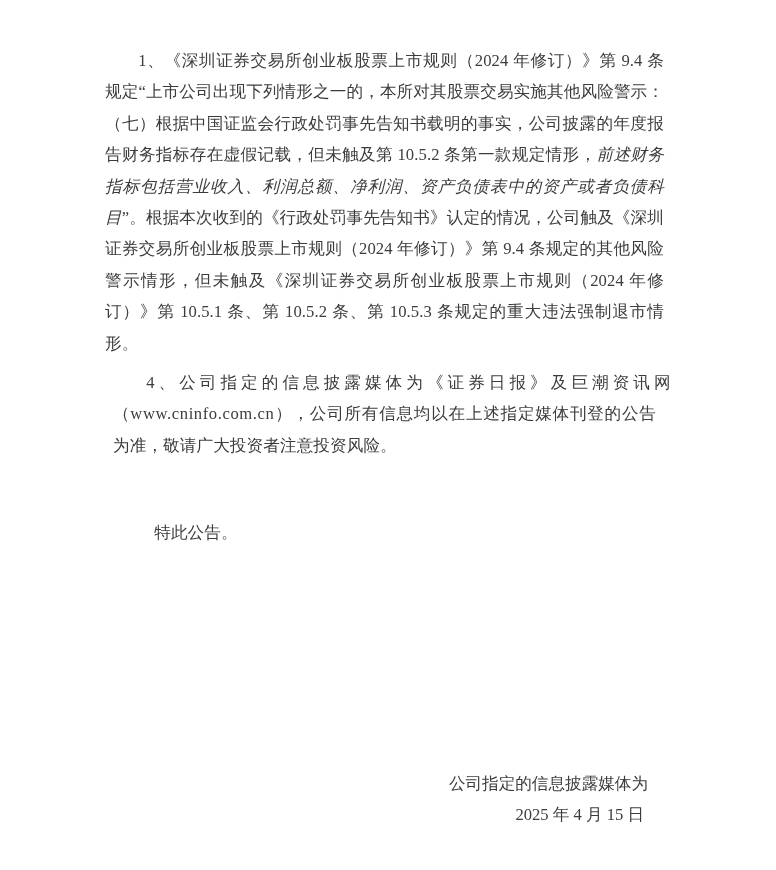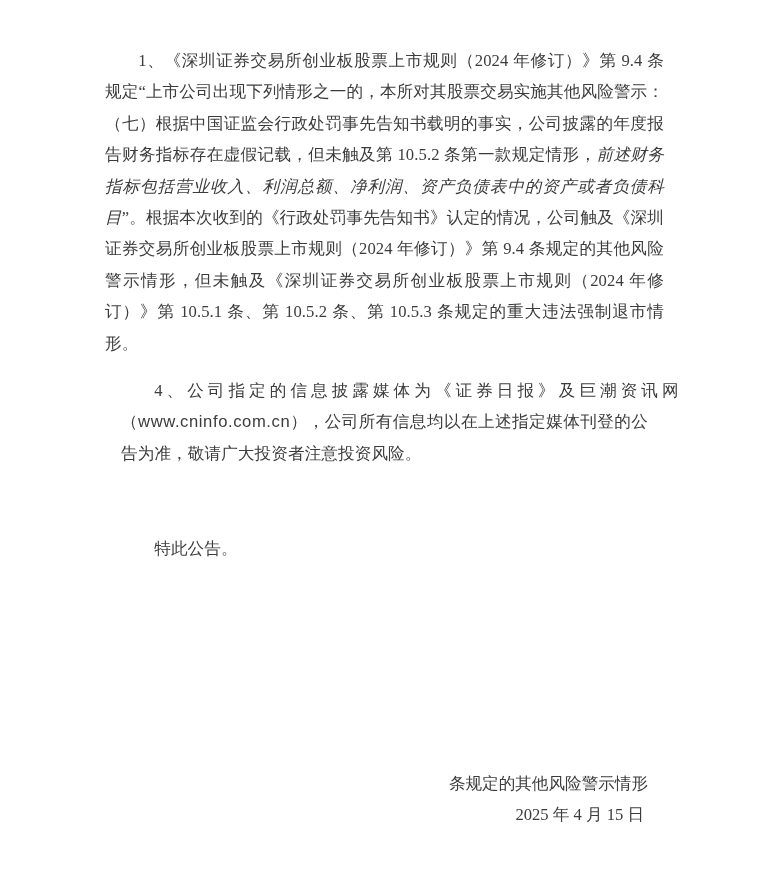--- a/index.html
+++ b/index.html
@@ -29,32 +29,32 @@
     letter-spacing: 0.1px;
   }
   p.para {
     margin: 0;
     text-indent: 2em;
     text-align: justify;
     text-justify: inter-ideograph;
   }
   
   p.para-wide {
-    margin: 16px;
+    margin: 8px;
     text-indent: 2em;
     text-align: justify;
     text-justify: inter-ideograph;
   }
   p.para-wide > .wideline {
     display: block;
     letter-spacing: 4.05px;
     white-space: nowrap;
   }
   .mono-url {
-    font-family: Liberation Sans, sans-serif;
+    font-family: Liberation Serif, serif;
     letter-spacing: 0.6px;
   }
   .slant {
     font-style: italic;
     font-synthesis: style;
   }
   .blank-line {
     height: 31.4px;
   }
   .closing {
@@ -93,17 +93,17 @@
 
     <p class="para-wide"><span class="wideline">4、公司指定的信息披露媒体为《证券日报》及巨潮资讯网</span><span>（</span><span class="mono-url">www.cninfo.com.cn</span><span>）</span><span>，公司所有信息均以在上述指定媒体刊登的公告为准，敬请广大投资者注意投资风险。</span></p>
 
     <div class="blank-line"></div>
 
     <p class="closing">特此公告。</p>
 
   </div>
 
   <div class="sign-block">
-    <span class="sign-line">条规定的其他风险警示情形</span>
+    <span class="sign-line">公司指定的信息披露媒体为</span>
     <span class="sign-date">2025 年 4 月 15 日</span>
   </div>
 
 </div>
 
 </body></html>

